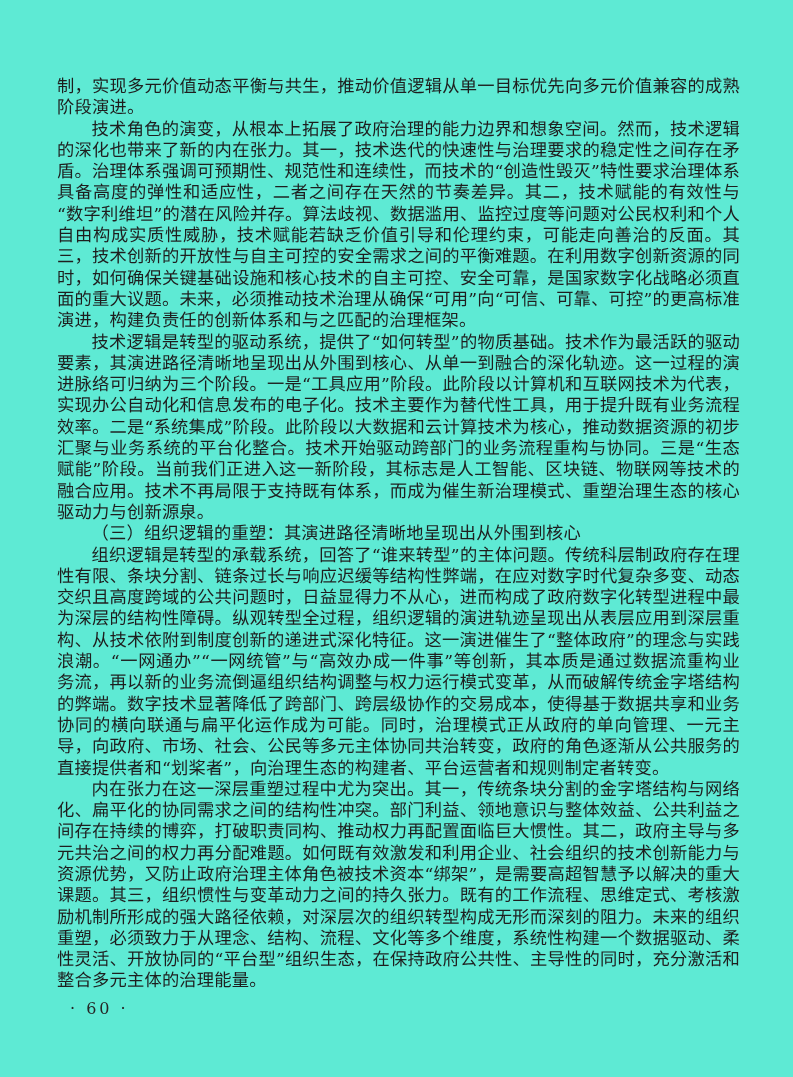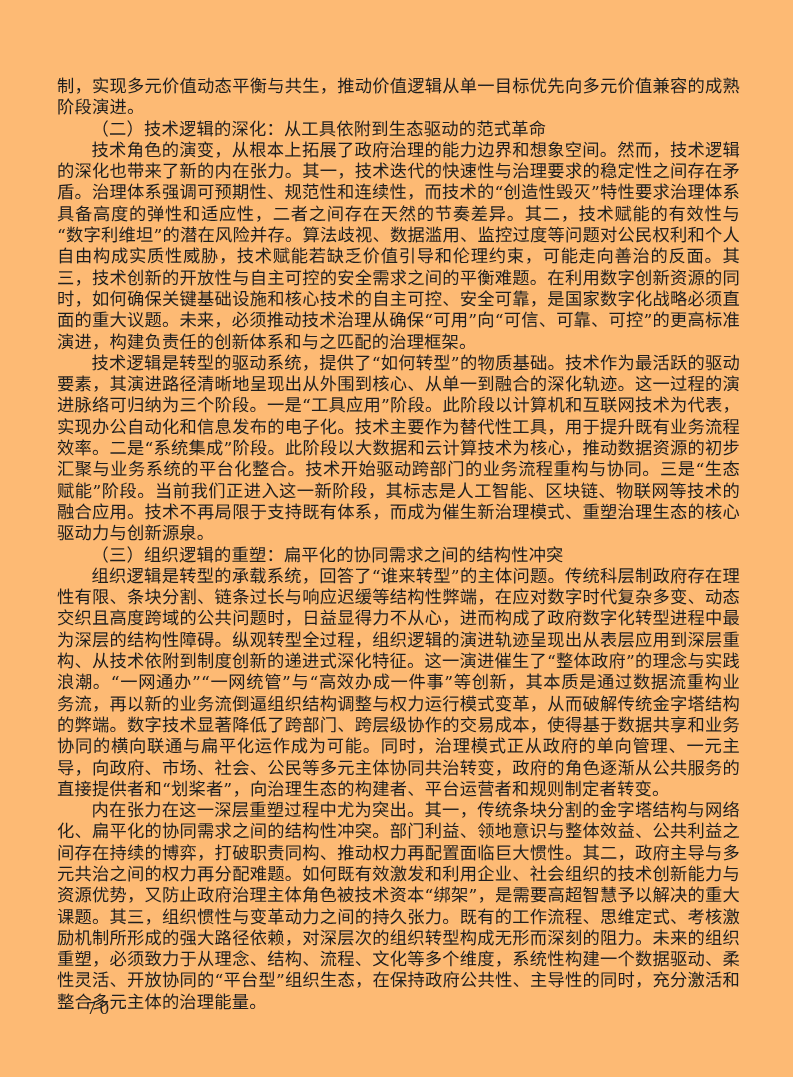--- a/index.html
+++ b/index.html
@@ -4,21 +4,21 @@
 <style>
   html, body {
     margin: 0;
     padding: 0;
     background: #ffffff;
   }
   .page {
     position: relative;
     width: 793px;
     height: 1077px;
-    background: #fdba74;
+    background: #5eead4;
     overflow: hidden;
     font-family: "DejaVu Serif", "Liberation Serif", serif;
   }
   .text-block {
     position: absolute;
     left: 57px;
     top: 76px;
     width: 683px;
     color: #1e1e1e;
     font-size: 17.3px;
@@ -46,21 +46,20 @@
     color: #262626;
     letter-spacing: 3px;
   }
 </style>
 </head>
 <body>
 
 <div class="page">
   <div class="text-block">
     <p class="continuation">制，实现多元价值动态平衡与共生，推动价值逻辑从单一目标优先向多元价值兼容的成熟阶段演进。</p>
-    <p class="heading">（二）技术逻辑的深化：从工具依附到生态驱动的范式革命</p>
     <p class="body">技术角色的演变，从根本上拓展了政府治理的能力边界和想象空间。然而，技术逻辑的深化也带来了新的内在张力。其一，技术迭代的快速性与治理要求的稳定性之间存在矛盾。治理体系强调可预期性、规范性和连续性，而技术的“创造性毁灭”特性要求治理体系具备高度的弹性和适应性，二者之间存在天然的节奏差异。其二，技术赋能的有效性与“数字利维坦”的潜在风险并存。算法歧视、数据滥用、监控过度等问题对公民权利和个人自由构成实质性威胁，技术赋能若缺乏价值引导和伦理约束，可能走向善治的反面。其三，技术创新的开放性与自主可控的安全需求之间的平衡难题。在利用数字创新资源的同时，如何确保关键基础设施和核心技术的自主可控、安全可靠，是国家数字化战略必须直面的重大议题。未来，必须推动技术治理从确保“可用”向“可信、可靠、可控”的更高标准演进，构建负责任的创新体系和与之匹配的治理框架。</p>
     <p class="body">技术逻辑是转型的驱动系统，提供了“如何转型”的物质基础。技术作为最活跃的驱动要素，其演进路径清晰地呈现出从外围到核心、从单一到融合的深化轨迹。这一过程的演进脉络可归纳为三个阶段。一是“工具应用”阶段。此阶段以计算机和互联网技术为代表，实现办公自动化和信息发布的电子化。技术主要作为替代性工具，用于提升既有业务流程效率。二是“系统集成”阶段。此阶段以大数据和云计算技术为核心，推动数据资源的初步汇聚与业务系统的平台化整合。技术开始驱动跨部门的业务流程重构与协同。三是“生态赋能”阶段。当前我们正进入这一新阶段，其标志是人工智能、区块链、物联网等技术的融合应用。技术不再局限于支持既有体系，而成为催生新治理模式、重塑治理生态的核心驱动力与创新源泉。</p>
-    <p class="heading">（三）组织逻辑的重塑：扁平化的协同需求之间的结构性冲突</p>
+    <p class="heading">（三）组织逻辑的重塑：其演进路径清晰地呈现出从外围到核心</p>
     <p class="body">组织逻辑是转型的承载系统，回答了“谁来转型”的主体问题。传统科层制政府存在理性有限、条块分割、链条过长与响应迟缓等结构性弊端，在应对数字时代复杂多变、动态交织且高度跨域的公共问题时，日益显得力不从心，进而构成了政府数字化转型进程中最为深层的结构性障碍。纵观转型全过程，组织逻辑的演进轨迹呈现出从表层应用到深层重构、从技术依附到制度创新的递进式深化特征。这一演进催生了“整体政府”的理念与实践浪潮。“一网通办”“一网统管”与“高效办成一件事”等创新，其本质是通过数据流重构业务流，再以新的业务流倒逼组织结构调整与权力运行模式变革，从而破解传统金字塔结构的弊端。数字技术显著降低了跨部门、跨层级协作的交易成本，使得基于数据共享和业务协同的横向联通与扁平化运作成为可能。同时，治理模式正从政府的单向管理、一元主导，向政府、市场、社会、公民等多元主体协同共治转变，政府的角色逐渐从公共服务的直接提供者和“划桨者”，向治理生态的构建者、平台运营者和规则制定者转变。</p>
     <p class="body">内在张力在这一深层重塑过程中尤为突出。其一，传统条块分割的金字塔结构与网络化、扁平化的协同需求之间的结构性冲突。部门利益、领地意识与整体效益、公共利益之间存在持续的博弈，打破职责同构、推动权力再配置面临巨大惯性。其二，政府主导与多元共治之间的权力再分配难题。如何既有效激发和利用企业、社会组织的技术创新能力与资源优势，又防止政府治理主体角色被技术资本“绑架”，是需要高超智慧予以解决的重大课题。其三，组织惯性与变革动力之间的持久张力。既有的工作流程、思维定式、考核激励机制所形成的强大路径依赖，对深层次的组织转型构成无形而深刻的阻力。未来的组织重塑，必须致力于从理念、结构、流程、文化等多个维度，系统性构建一个数据驱动、柔性灵活、开放协同的“平台型”组织生态，在保持政府公共性、主导性的同时，充分激活和整合多元主体的治理能量。</p>
   </div>
-  <div class="folio">· 70 ·</div>
+  <div class="folio">· 60 ·</div>
 </div>
 
 </body></html>

